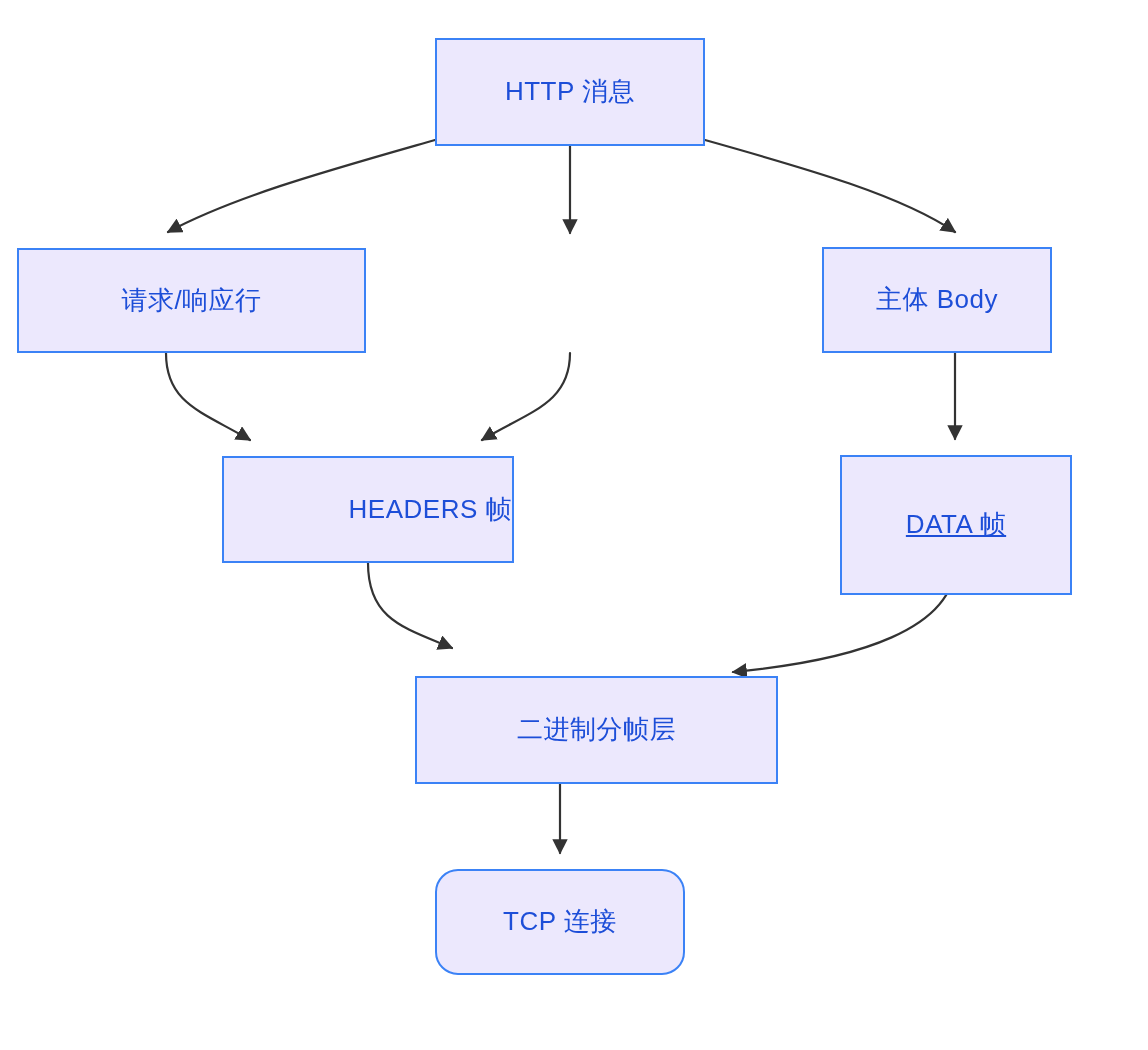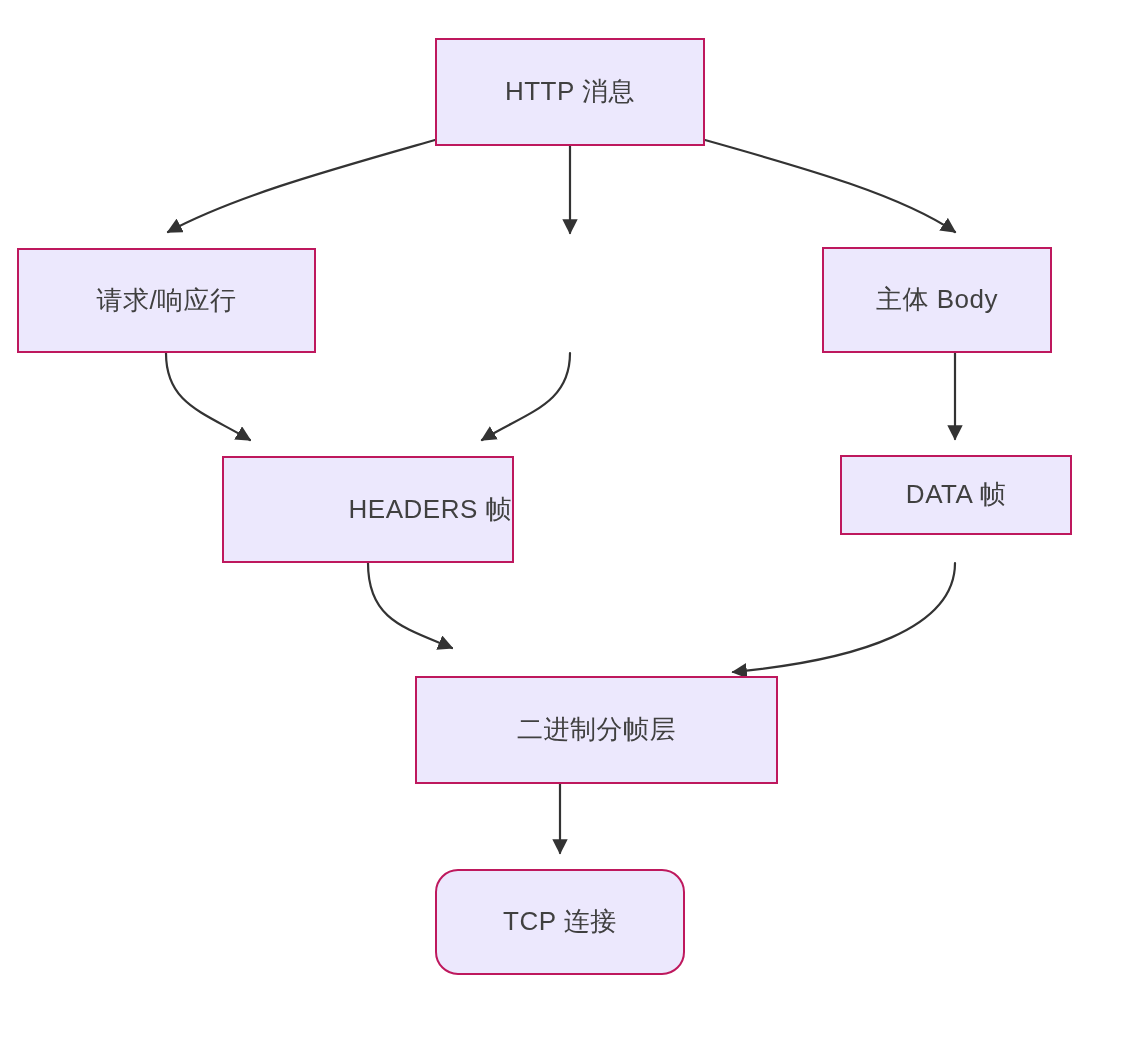--- a/index.html
+++ b/index.html
@@ -15,25 +15,25 @@
   }
   #edge-layer{
     position:absolute;top:0;left:0;
     width:1148px;height:1050px;
     pointer-events:none;
   }
   .node{
     position:absolute;
     box-sizing:border-box;
     background:#ECE8FD;
-    border:2px solid #be185d;
+    border:2px solid #3b82f6;
     display:flex;
     align-items:center;
     justify-content:center;
-    color:#404040;
+    color:#1d4ed8;
     font-size:26px;
     line-height:1.2;
     letter-spacing:0.5px;
     white-space:nowrap;
   }
   .node .label{
     display:block;
     text-align:center;
   }
 </style>
@@ -58,34 +58,34 @@
         <path d="M 368,563 C 368,620 405,628 452,648" marker-end="url(#arrow)" stroke-linecap="round"></path>
         <path d="M 955,563 C 955,628 860,660 733,672" marker-end="url(#arrow)" stroke-linecap="round"></path>
         <path d="M 560,772 L 560,853" marker-end="url(#arrow)" stroke-linecap="round"></path>
       </g>
   </svg>
 
   <div class="node" style="left: 435px; top: 38px; width: 270px; height: 108px;">
     <span class="label">HTTP 消息</span>
   </div>
 
-  <div class="node" style="left: 17px; top: 248px; width: 299px; height: 105px;">
+  <div class="node" style="left: 17px; top: 248px; width: 349px; height: 105px;">
     <span class="label">请求/响应行</span>
   </div>
 
 
   <div class="node" style="left: 822px; top: 247px; width: 230px; height: 106px;">
     <span class="label">主体 Body</span>
   </div>
 
   <div class="node" style="left: 222px; top: 456px; width: 292px; height: 107px; justify-content: flex-end;">
     <span class="label">HEADERS 帧</span>
   </div>
 
-  <div class="node" style="left: 840px; top: 455px; width: 232px; height: 80px;">
+  <div class="node" style="left: 840px; top: 455px; width: 232px; height: 140px; text-decoration: underline;">
     <span class="label">DATA 帧</span>
   </div>
 
   <div class="node" style="left: 403px; top: 676px; width: 363px; height: 108px; margin-left: 12px;">
     <span class="label">二进制分帧层</span>
   </div>
 
   <div class="node" style="left: 435px; top: 869px; width: 250px; height: 106px; border-radius: 23px;">
     <span class="label">TCP 连接</span>
   </div>

